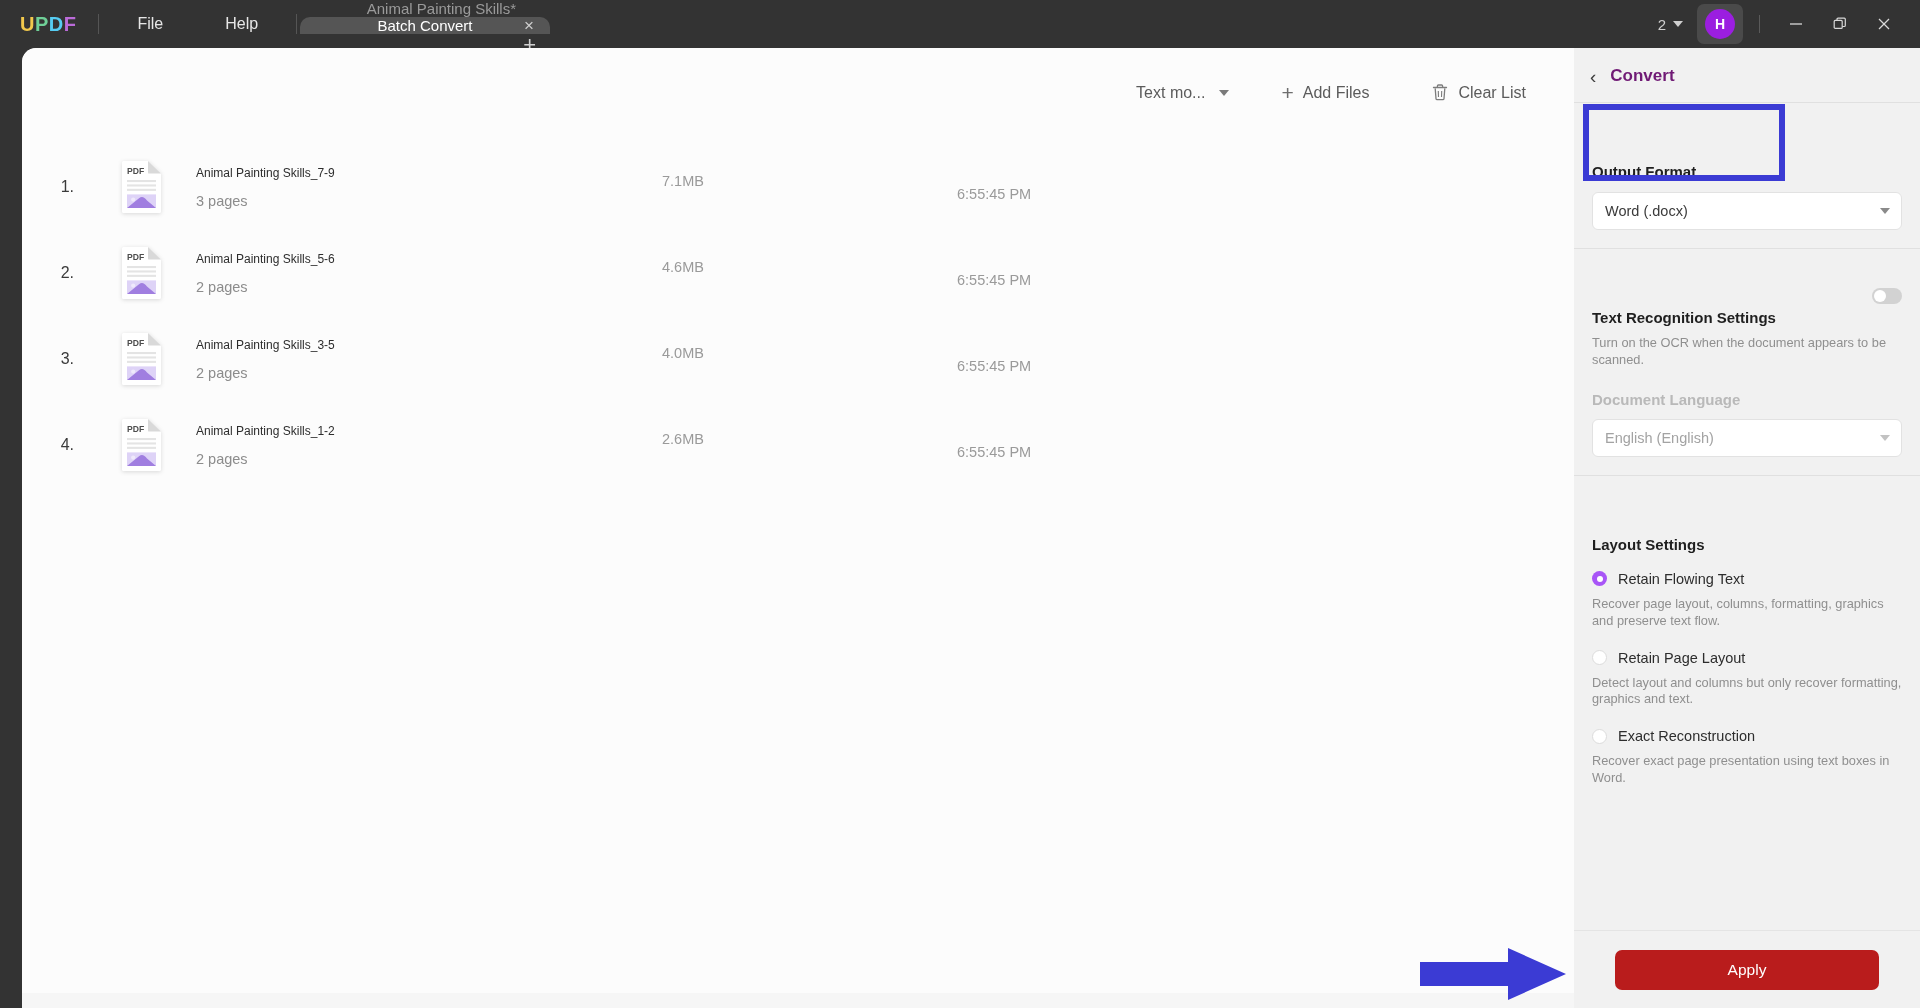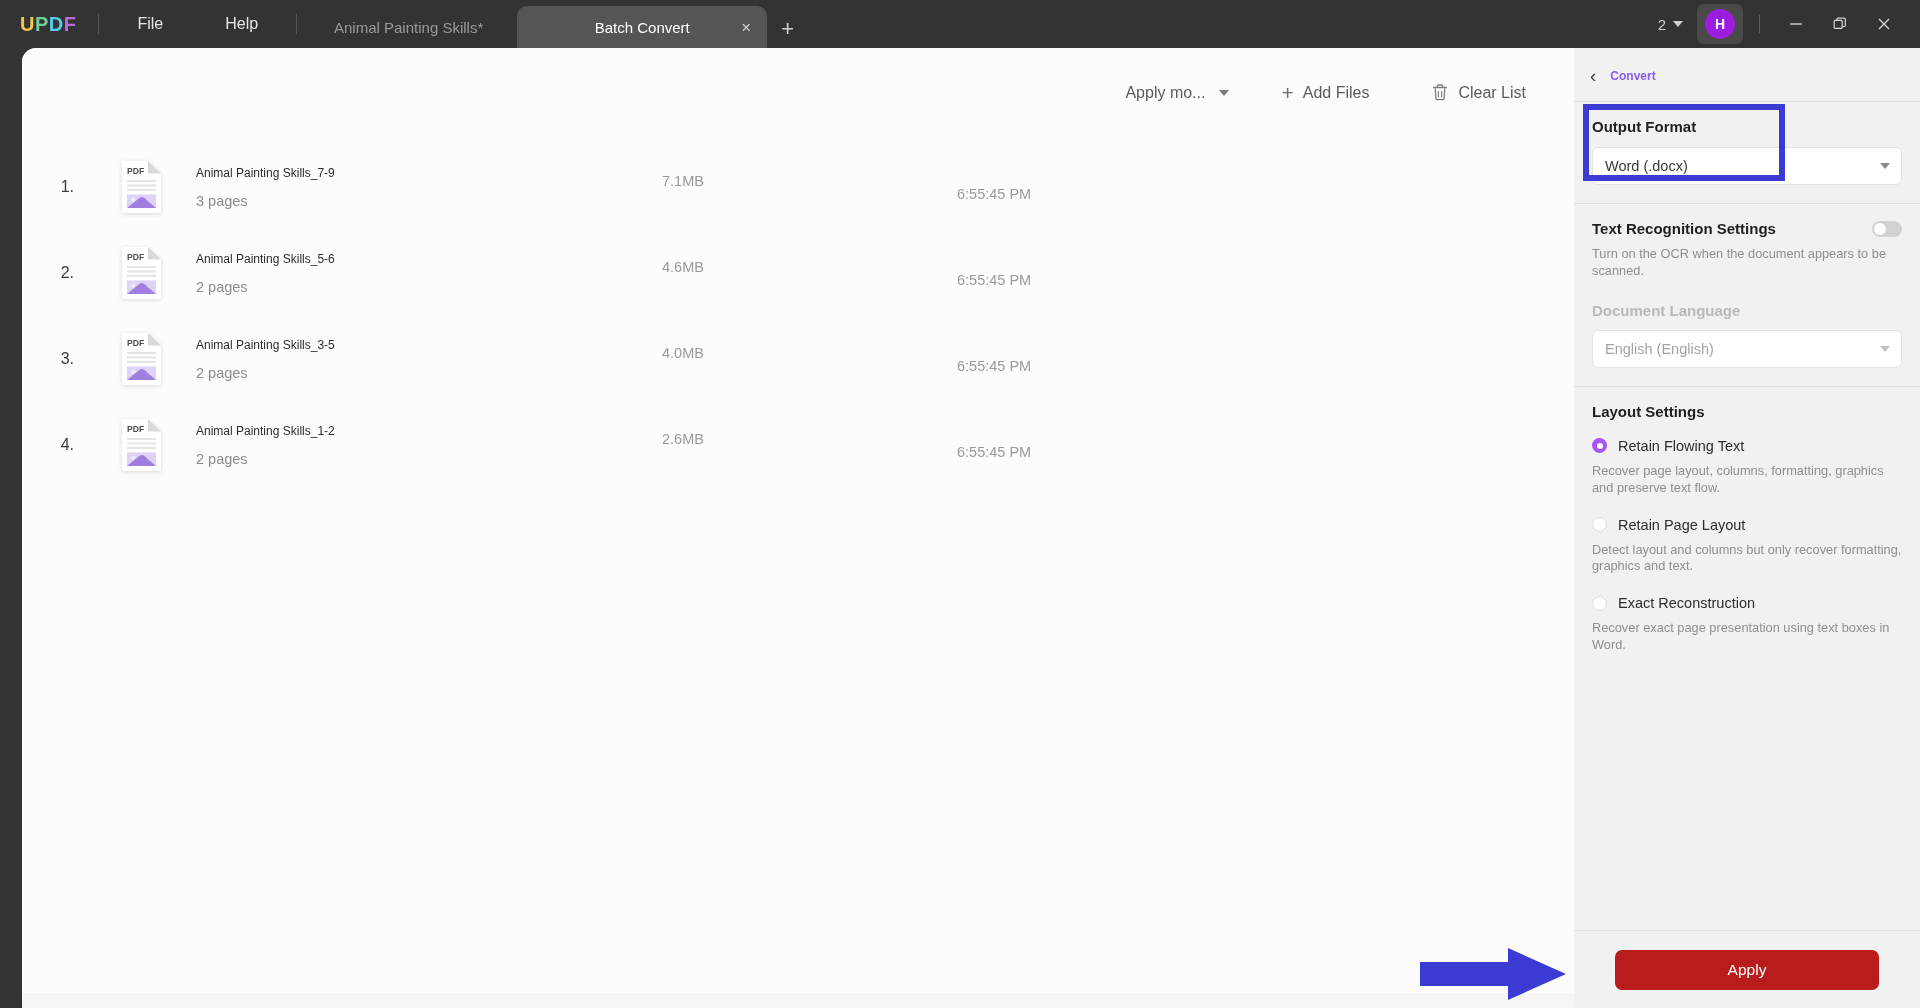--- a/index.html
+++ b/index.html
@@ -41,21 +41,21 @@
     margin: 0 22px;
   }
   .menu-item {
     color: #e6e6e6; font-size: 16px;
     padding: 4px 16px; cursor: default;
   }
 
   
   .tabs {
     position: absolute; left: 300px; bottom: 0;
-    height: 48px; display: flex; align-items: flex-end;
+    height: 48px; display: flex; align-items: flex-end; flex-direction: column;
   }
   .tab {
     height: 42px; min-width: 200px;
     display: flex; align-items: center; justify-content: center;
     position: relative;
     color: #9a9a9a; font-size: 15px;
     padding: 0 34px;
     border-radius: 10px 10px 0 0;
   }
   .tab.active {
@@ -169,27 +169,27 @@
     position: absolute;
     left: 1552px; top: 0;
     width: 346px; height: 960px;
     background: #f1f1f1;
   }
   .rp-head {
     display: flex; align-items: center; gap: 14px;
     padding: 18px 0 16px 16px;
   }
   .back-ic { color: #3c3c3c; font-size: 19px; line-height: 1; }
-  .rp-title { font-size: 12px; font-weight: bold; color: #8b5cf6; text-align: right; }
+  .rp-title { font-size: 17px; font-weight: bold; color: #701a75; text-align: right; }
 
   .sec { padding: 0 18px; }
   .sec-div { height:1px; background:#e0e0e0; margin: 0 0 0 0; }
 
   .sec-label {
-    font-size: 15px; font-weight: bold; color: #1f1f1f;
+    font-size: 15px; font-weight: bold; color: #1f1f1f; margin-top: 44px;
   }
   .sec-label.muted { color: #b9b9b9; }
   .hint {
     font-size: 12.8px; color: #8f8f8f; line-height: 1.32;
     margin-top: 9px;
   }
   .select {
     position: relative;
     height: 38px; background: #ffffff;
     border: 1px solid #e2e2e2; border-radius: 6px;
@@ -320,21 +320,21 @@
       </div>
     </div>
   </div>
 
   <div class="content-shell">
 
     <div class="filelist">
 
       <div class="list-toolbar">
         <div class="sortbtn">
-          <span>Apply mo...</span>
+          <span>Text mo...</span>
           <span class="sort-chev"></span>
         </div>
         <div class="tb-btn" style="margin-left:26px">
           <span class="plus-ic">+</span>
           <span>Add Files</span>
         </div>
         <div class="tb-btn" style="margin-left:34px">
           <svg width="18" height="19" viewBox="0 0 18 19">
             <path d="M2.5 4.5 h13" stroke="#7d7d7d" stroke-width="1.3" fill="none" stroke-linecap="round"></path>
             <path d="M6.4 4.3 V3 a1 1 0 0 1 1-1 h3.2 a1 1 0 0 1 1 1 v1.3" stroke="#7d7d7d" stroke-width="1.3" fill="none"></path>

